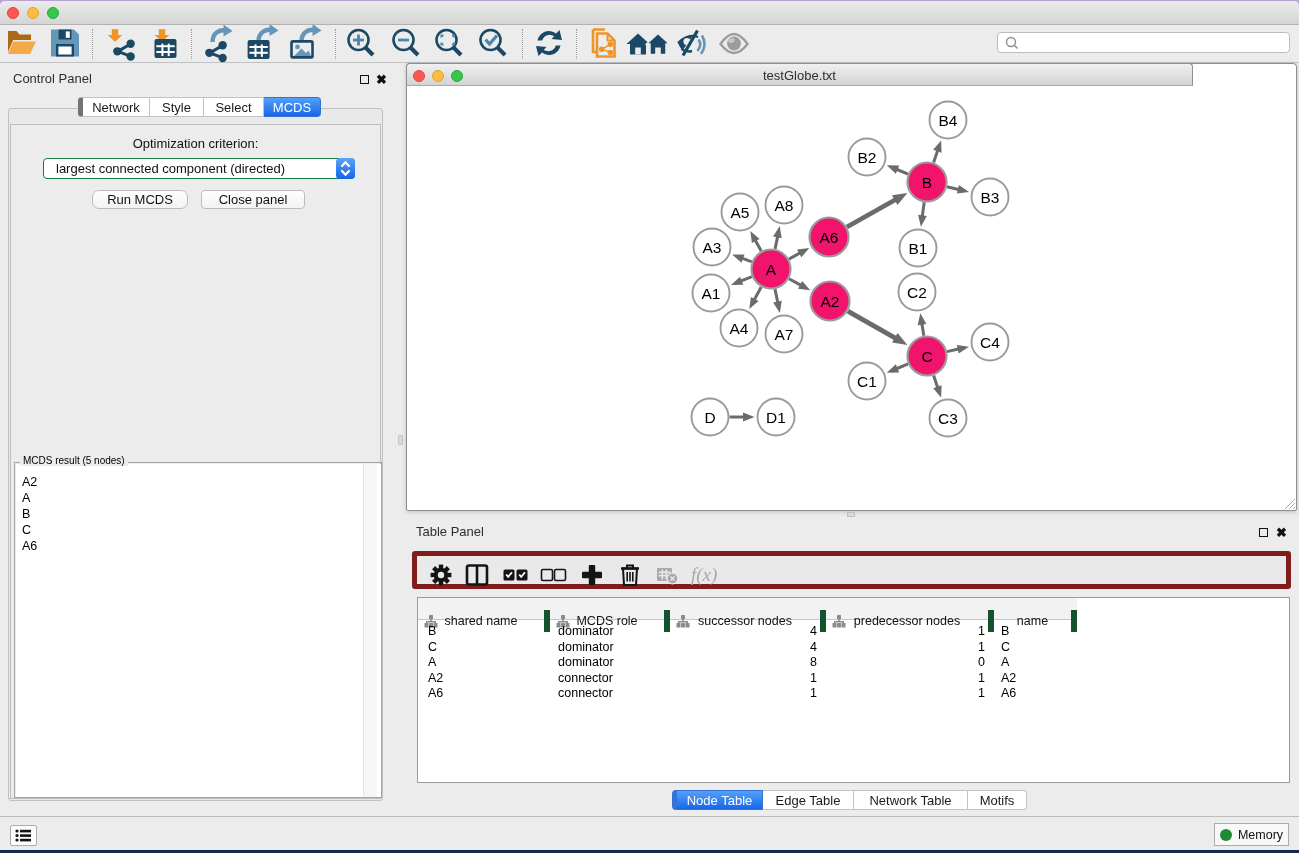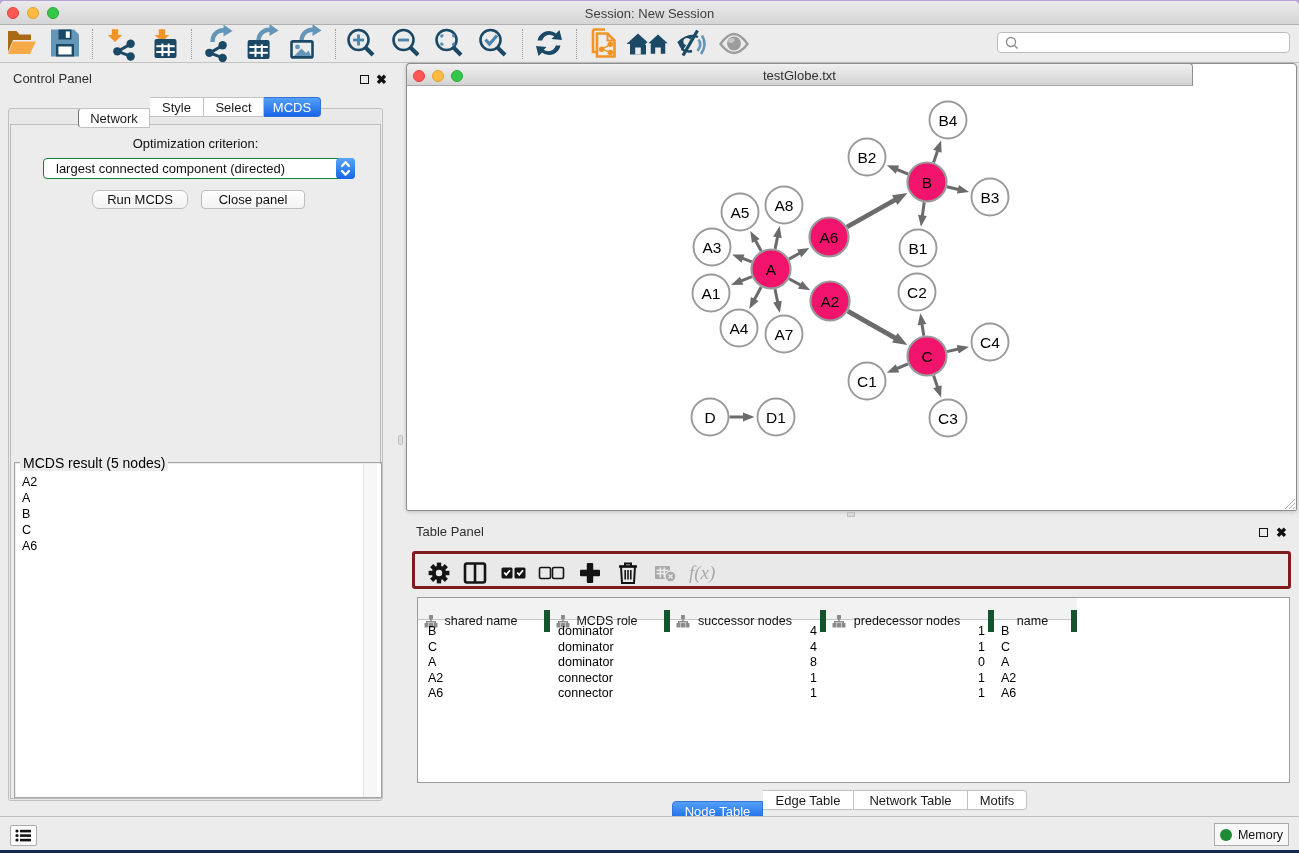--- a/index.html
+++ b/index.html
@@ -20,45 +20,44 @@
 .tsep { top:4px; width:1px; height:30px; border-left:1px dotted #9b9b9b; }
 #search { left:997px; top:7px; width:293px; height:21px; background:#fff; border:1px solid #bcbcbc; border-radius:4px; }
 
 #cp-title { left:13px; top:71px; font-size:13px; color:#2e2e2e; }
 .sq-ico { width:9px; height:9px; border:1.6px solid #111; top:75px; }
 .x-ico { font-size:13px; font-weight:bold; color:#111; top:72px; }
 #cp-border { left:8px; top:108px; width:375px; height:693px; border:1px solid #c0c0c0; border-radius:3px; background:#e9e9e9; }
 #cp-inner { left:10px; top:124px; width:371px; height:675px; border:1px solid #bdbdbd; background:#ececec; }
 .tabrow { height:20px; display:flex; }
 .tab { height:20px; line-height:20px; text-align:center; font-size:13px; color:#1a1a1a; background:#fff; border:1px solid #c2c2c2; border-left:none; }
-.tab.first { border-left:1px solid #737373; border-radius:4px 0 0 4px;margin-top:11px; }
+.tab.first { border-left:5px solid #737373; border-radius:4px 0 0 4px; }
 .tab.last { border-radius:0 4px 4px 0; }
 .tab.sel { background:linear-gradient(#55a0f8,#1867e8); color:#fff; border-color:#3373d8; }
 #opt-label { left:0px; top:136px; width:391px; text-align:center; font-size:13px; color:#111; }
 #dd { left:43px; top:158px; width:312px; height:21px; background:#fff; border:1px solid #15803d; border-radius:4px; }
 #dd .txt { left:12px; top:2px; font-size:13px; color:#111; }
 #dd .step { right:-1px; top:-1px; width:19px; height:21px; border-radius:4px; background:linear-gradient(#5ba4f9,#1565e6); }
 .btn { height:19px; line-height:17px; background:linear-gradient(#ffffff,#f2f2f2); border:1px solid #bdbdbd; border-radius:4px; text-align:center; font-size:13px; color:#111; }
 #btn-run { left:92px; top:190px; width:96px;border-radius:7px; }
 #btn-close { left:201px; top:190px; width:104px; }
 #grp { left:14px; top:462px; width:368px; height:336px; border:1px solid #a5a5a5; }
 #grp-list { left:1px; top:1px; width:365px; height:333px; background:#fff; font-size:12.5px; color:#000; line-height:16px; padding:10px 0 0 6px; }
-#grp-label { left:20px; top:455px; background:#ececec; padding:0 3px; font-size:14px; color:#000; }
+#grp-label { left:20px; top:455px; background:#ececec; padding:0 3px; font-size:10px; color:#000; }
 #grp-sb { left:348px; top:1px; width:14px; height:333px; background:#f7f7f7; border-left:1px solid #e4e4e4; }
 </style>
 </head>
 <body>
 <div class="abs" id="desktop-top"></div>
 <div class="abs" id="desktop-bot"></div>
 <div class="abs" id="win"></div>
 <div class="abs" id="titlebar">
   <div class="abs tl t1"></div>
     <div class="abs tl t2"></div>
     <div class="abs tl t3"></div>
-  <div class="abs title">Session: New Session</div>
 </div>
 <div class="abs" id="toolbar">
   <div class="abs tsep" style="left:92px"></div>
   <div class="abs tsep" style="left:191px"></div>
   <div class="abs tsep" style="left:335px"></div>
   <div class="abs tsep" style="left:522px"></div>
   <div class="abs tsep" style="left:576px"></div>
   <div class="abs" id="search">
       <svg width="16" height="16" style="position:absolute;left:6px;top:2px">
         <circle cx="7" cy="7" r="4.5" fill="none" stroke="#8e8e8e" stroke-width="1.4"></circle>
@@ -237,21 +236,21 @@
 #nw-tb .title { width:100%; text-align:center; top:4px; font-size:13px; color:#303030; }
 #nw-tb .tl { top:6px; }
 #nw-tb .t1 { left:6px; background:#fc5753; border:1px solid #e2423e; }
 #nw-tb .t2 { left:25px; background:#fdbc40; border:1px solid #e0a135; }
 #nw-tb .t3 { left:44px; background:#34c84a; border:1px solid #2ca73d; }
 #nw-grip { left:1283px; top:497px; width:13px; height:13px; }
 #split-h1 { left:398px; top:435px; width:5px; height:10px; background:#dcdcdc; border:1px solid #c2c2c2; border-radius:2px; }
 #split-h2 { left:847px; top:512px; width:8px; height:5px; background:#d9d9d9; border:1px solid #bfbfbf; }
 
 #tp-title { left:416px; top:524px; font-size:13px; color:#2e2e2e; }
-#tp-toolbar { left:412px; top:551px; width:879px; height:38px; background:#e9e9e9; border:3px solid #7f1d1d; border-radius:3px; }
+#tp-toolbar { left:412px; top:551px; width:879px; height:38px; background:#e9e9e9; border:5px solid #7f1d1d; border-radius:3px; }
 #tbl { left:417px; top:597px; width:873px; height:186px; background:#fff; border:1px solid #9b9b9b; }
 #tbl-head { left:0; top:0; width:659px; height:22px; background:#f2f2f2; border-bottom:1px solid #c6c6c6; }
 .hcell { position:absolute; top:12px; height:22px; border-right:6px solid #14532d; }
 .hcell .lbl { position:absolute; width:100%; text-align:center; top:4px; font-size:12.5px; color:#111; }
 .trow { position:absolute; font-size:12.5px; color:#000; }
 
 .btabrow { left:672px; top:790px; height:20px; display:flex; }
 
 #sbar { left:0; top:816px; width:1299px; height:34px; border-top:1px solid #bcbcbc; background:#ececec; }
 #list-btn { left:10px; top:8px; width:27px; height:21px; background:#fdfdfd; border:1px solid #ababab; border-radius:2px; }

